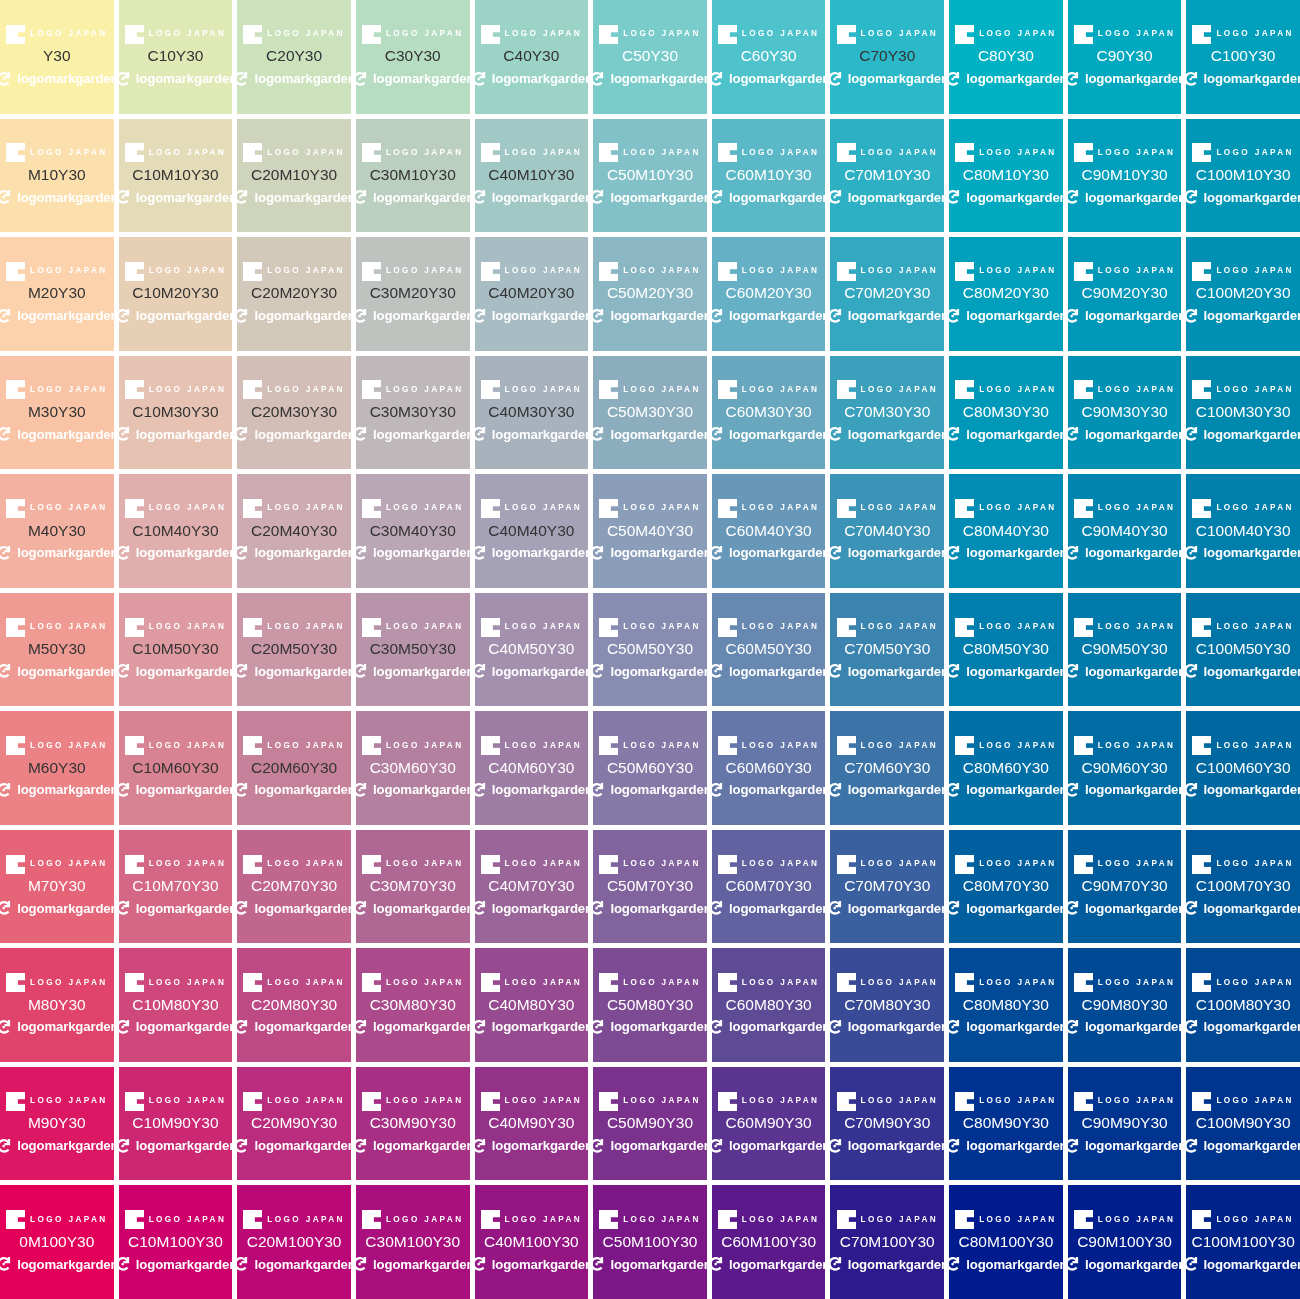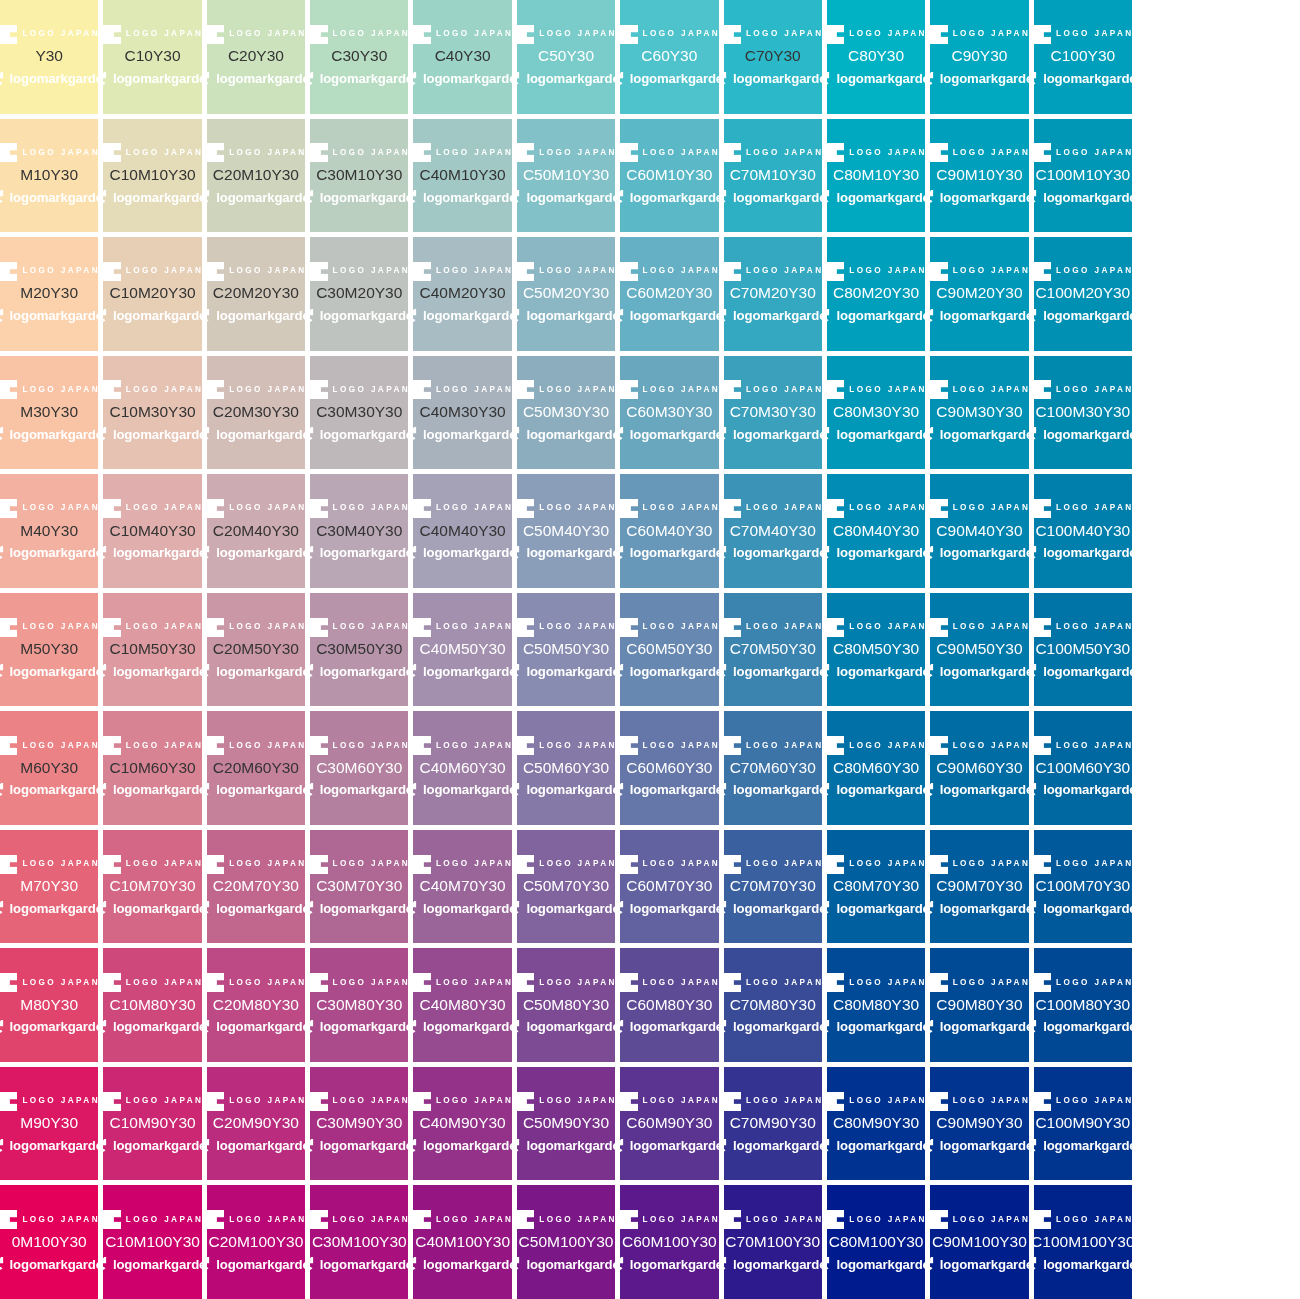--- a/index.html
+++ b/index.html
@@ -12,21 +12,21 @@
     width: 1300px;
     height: 1299px;
     font-family: "Liberation Sans", sans-serif;
     overflow: hidden;
   }
   #grid {
     display: grid;
     grid-template-columns: repeat(11, 1fr);
     grid-template-rows: repeat(11, 1fr);
     gap: 5px;
-    width: 1132px;
+    width: 1300px;
     height: 1299px;
     box-sizing: border-box;
   }
   .swatch {
     position: relative;
     display: flex;
     flex-direction: column;
     align-items: center;
     justify-content: center;
     box-sizing: border-box;

